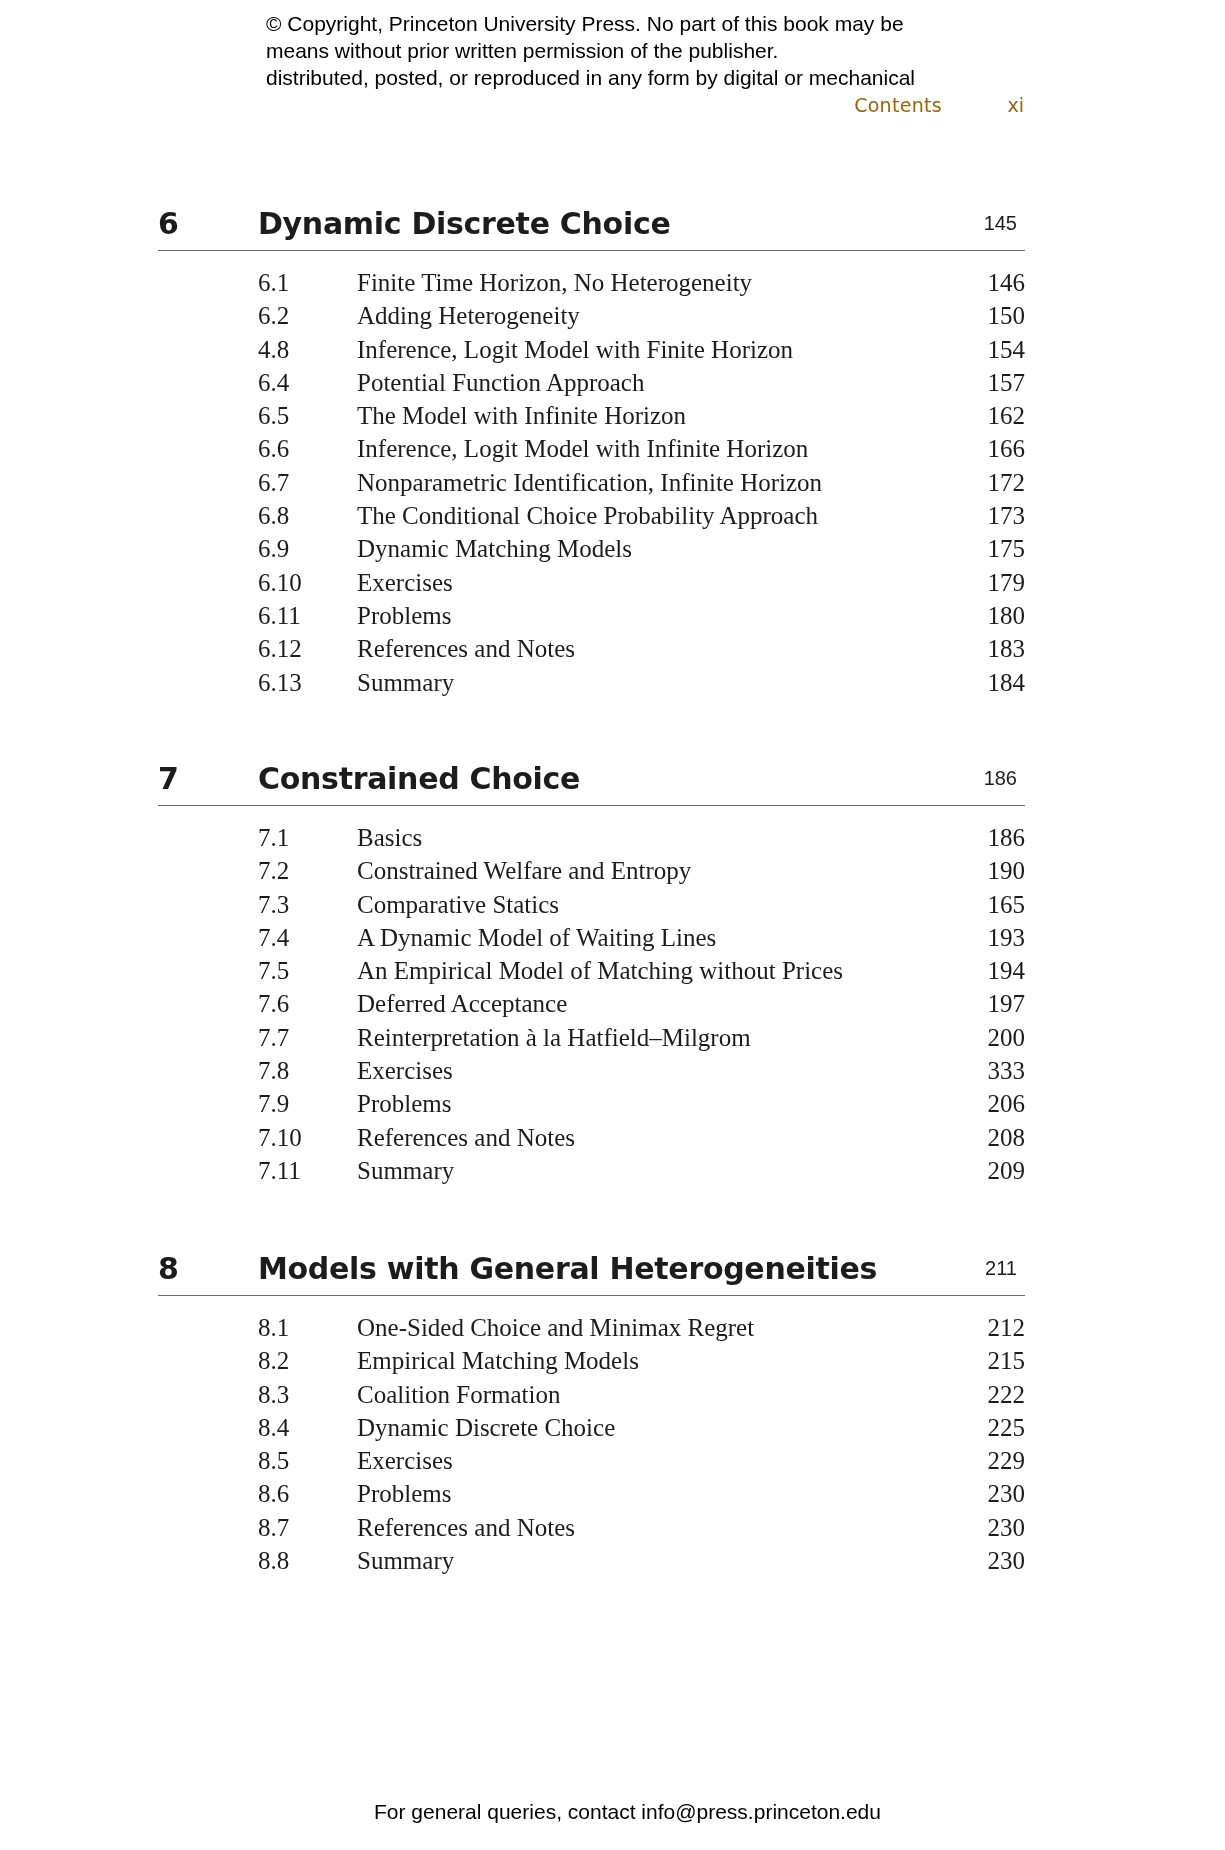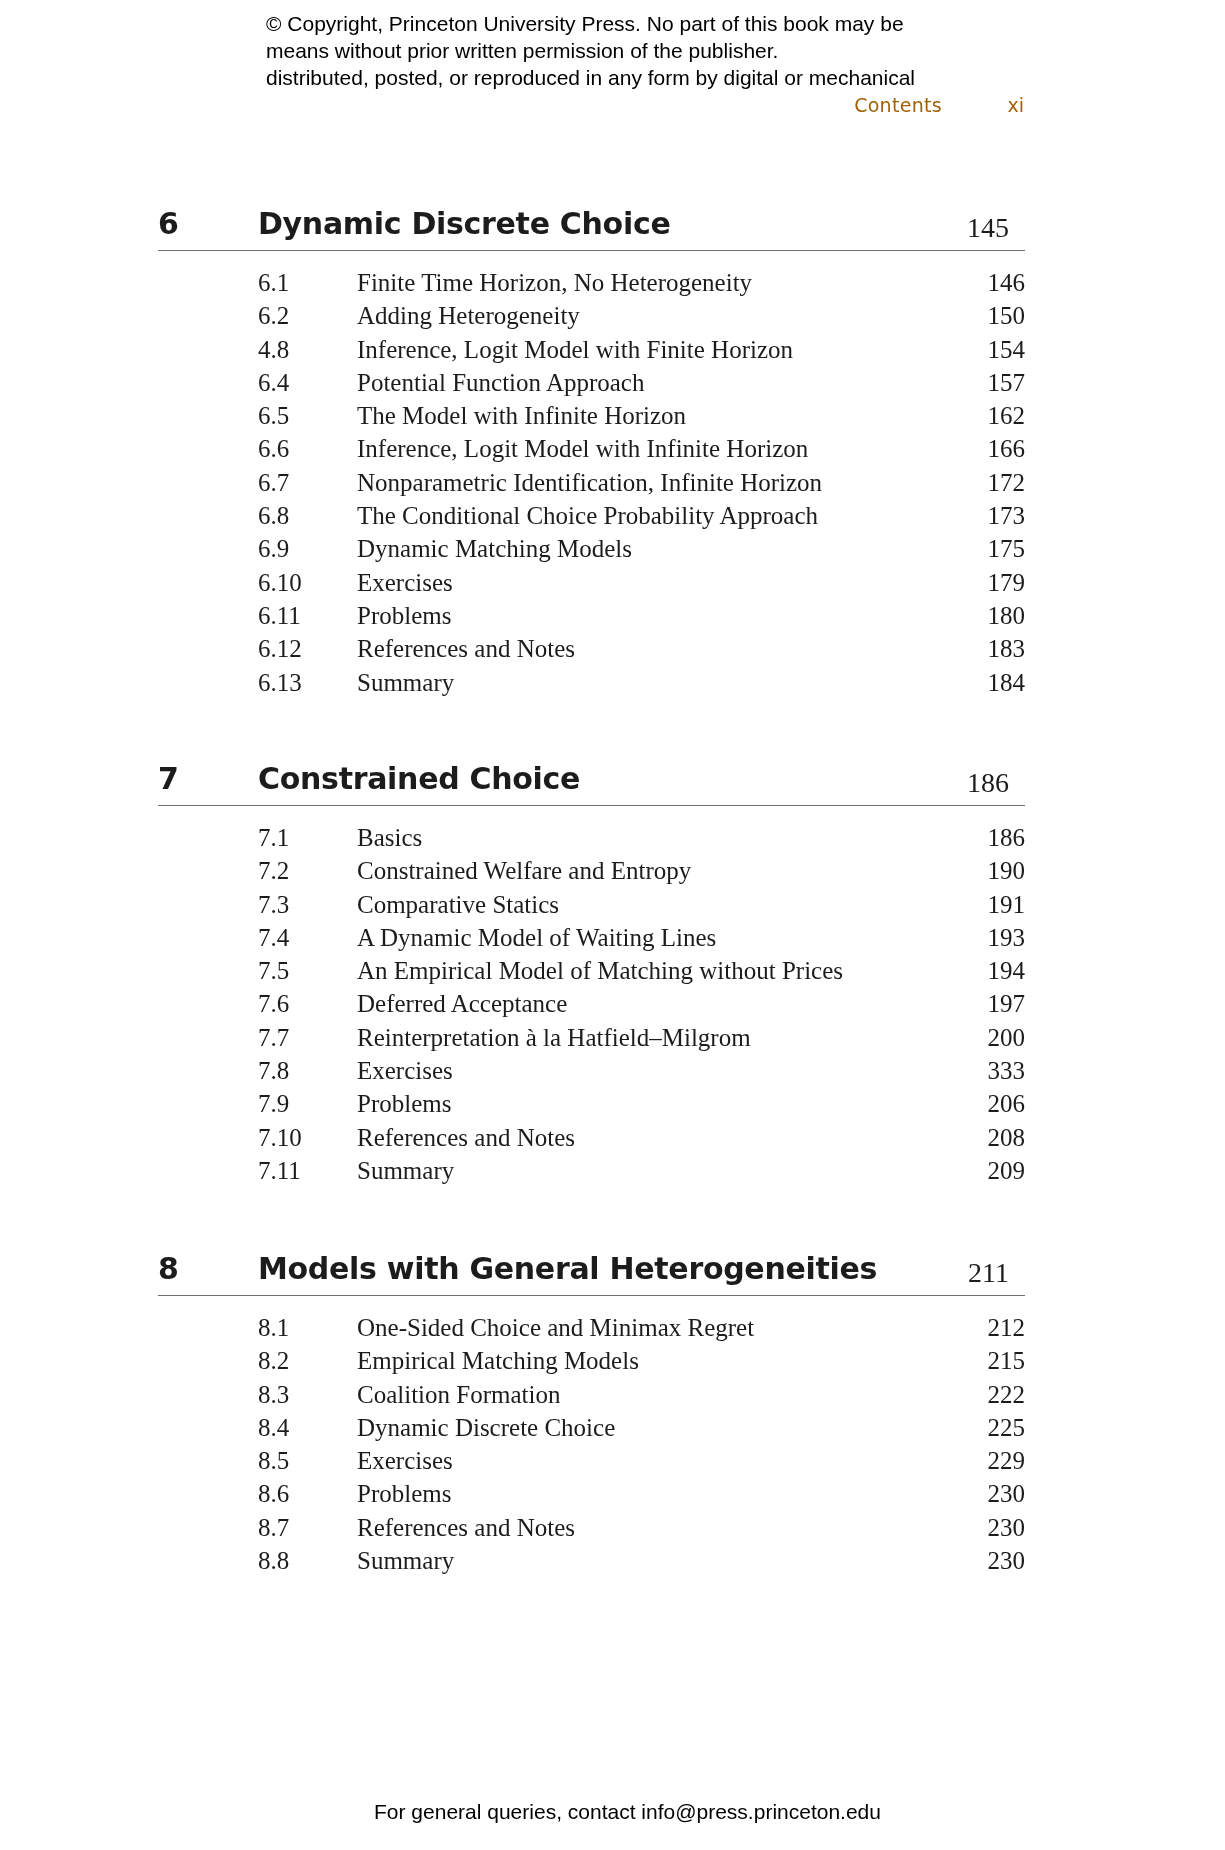--- a/index.html
+++ b/index.html
@@ -18,22 +18,22 @@
     .chapter-head { position: relative; height: 44px; border-bottom: 1.5px solid #6e6e6e; }
     .chapter-num {
       position: absolute; left: 0; top: 0;
       font-family: "DejaVu Sans", sans-serif; font-weight: bold; font-size: 30px; color: #1c1c1c;
     }
     .chapter-title {
       position: absolute; left: 100px; top: 0;
       font-family: "DejaVu Sans", sans-serif; font-weight: bold; font-size: 30px; color: #1c1c1c; letter-spacing: -0.3px;
     }
     .chapter-page {
-      position: absolute; right: 16px; top: 6px;
-      font-family: Liberation Serif, serif; font-size: 28px; color: #1c1c1c;
+      position: absolute; right: 8px; top: 6px;
+      font-family: Liberation Sans, sans-serif; font-size: 20px; color: #1c1c1c;
     }
     .entries { list-style: none; margin: 0; padding: 0; margin-top: 18px; }
     .entry { position: relative; height: 33.3px; font-family: "Liberation Serif", serif; font-size: 25px; color: #1c1c1c; }
     .entry .num { position: absolute; left: 100px; top: 0; }
     .entry .title { position: absolute; left: 199px; top: 0; white-space: nowrap; }
     .entry .page { position: absolute; right: 0; top: 0; }
     .footer {
       position: absolute; top: 1800px; left: 0; width: 1225px; text-align: center;
       font-family: "Liberation Sans", sans-serif; font-size: 21px; color: #000; margin-left: 15px;
     }
@@ -140,21 +140,21 @@
         <span class="page">186</span>
       </li>
     <li class="entry">
         <span class="num">7.2</span>
         <span class="title">Constrained Welfare and Entropy</span>
         <span class="page">190</span>
       </li>
     <li class="entry">
         <span class="num">7.3</span>
         <span class="title">Comparative Statics</span>
-        <span class="page">191</span>
+        <span class="page">165</span>
       </li>
     <li class="entry">
         <span class="num">7.4</span>
         <span class="title">A Dynamic Model of Waiting Lines</span>
         <span class="page">193</span>
       </li>
     <li class="entry">
         <span class="num">7.5</span>
         <span class="title">An Empirical Model of Matching without Prices</span>
         <span class="page">194</span>

